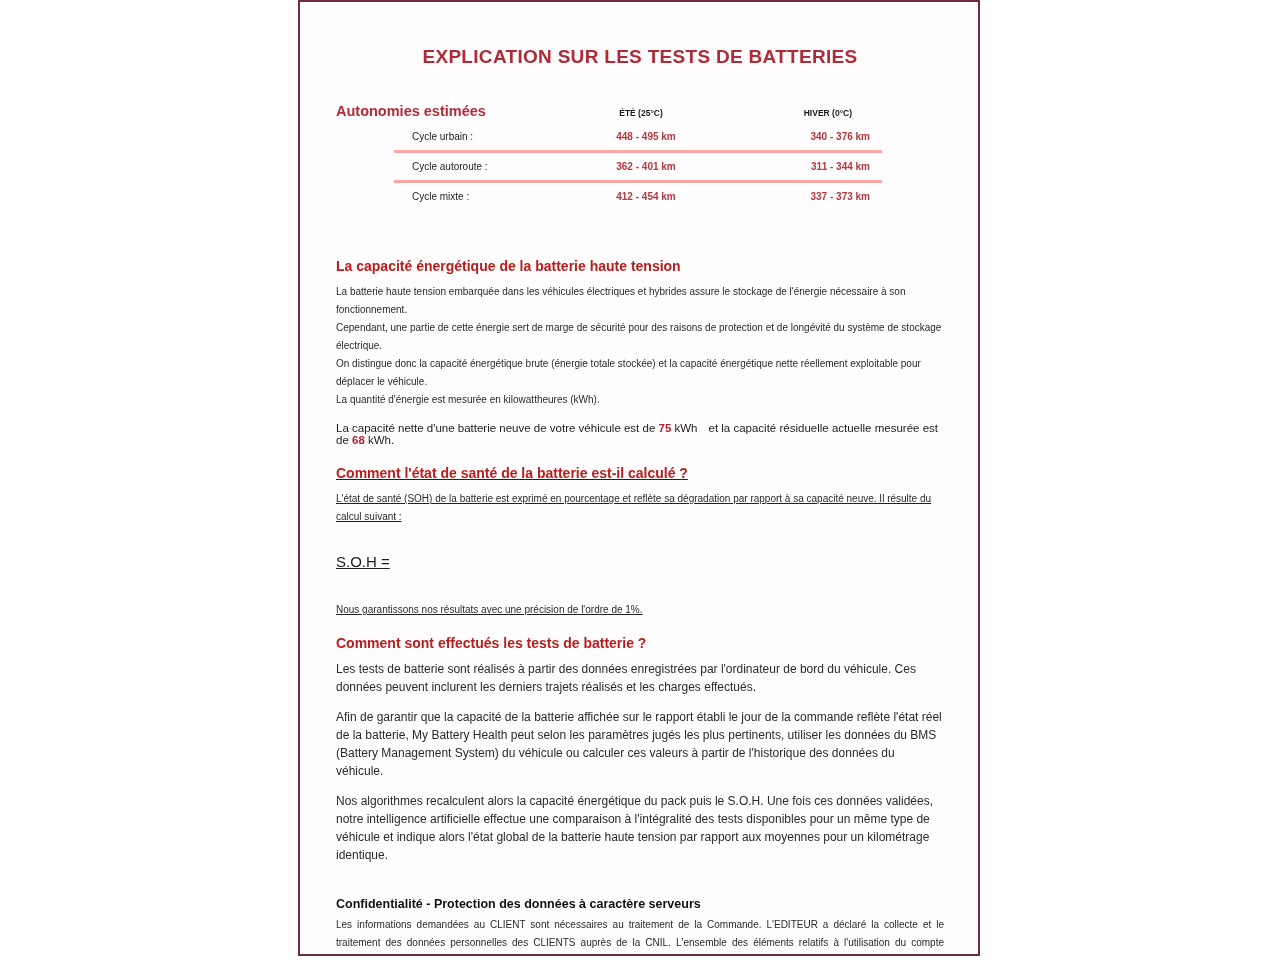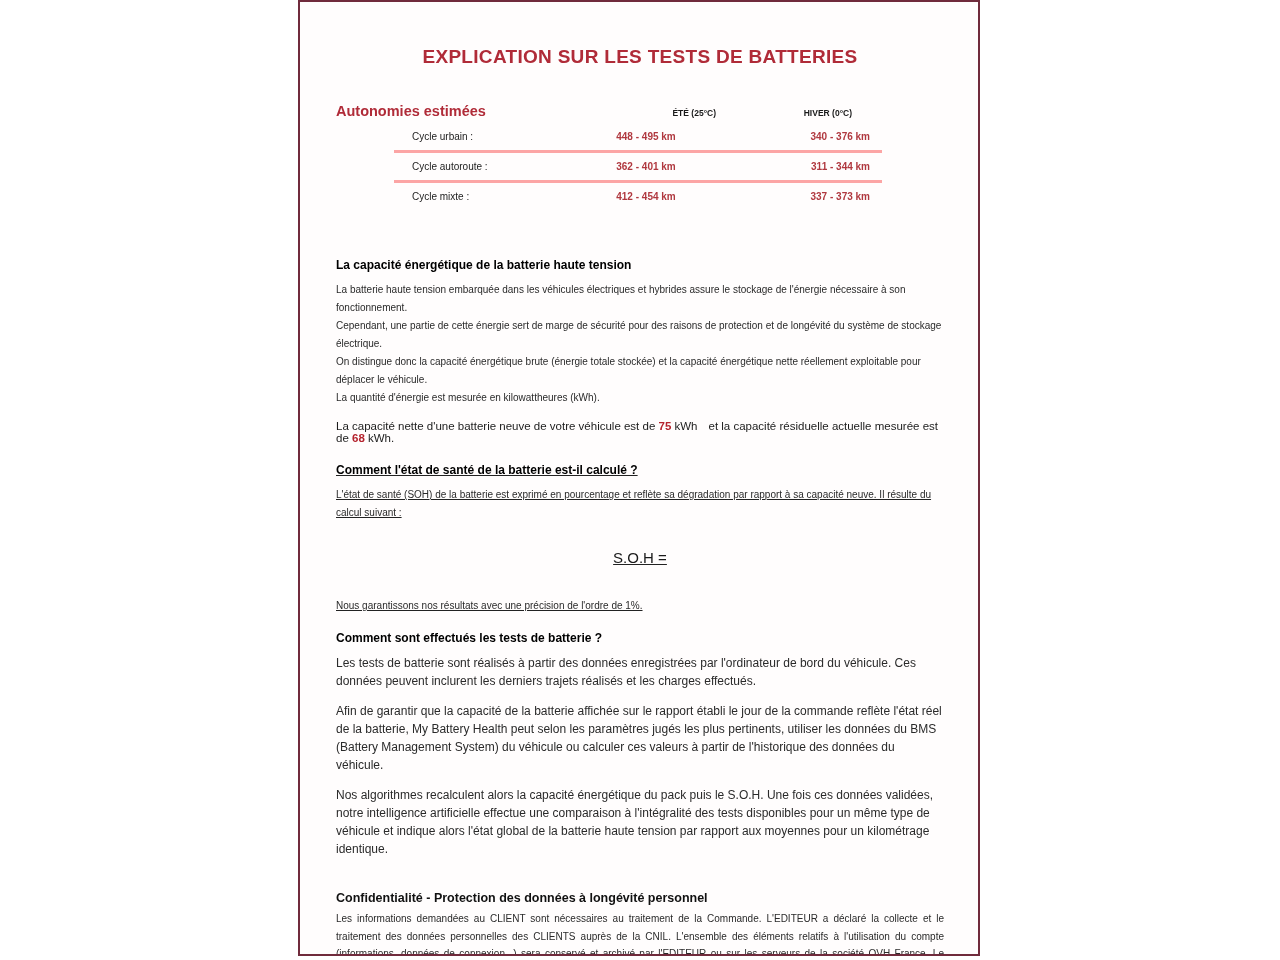--- a/index.html
+++ b/index.html
@@ -7,38 +7,38 @@
   .page{position:absolute;left:298px;top:0;width:682px;height:956px;
     box-sizing:border-box;background:#fffdfd;border:2px solid #702B3C;
     padding:0 34px 0 36px;overflow:hidden;}
   .title{margin:44px 0 0;text-align:center;font-size:19px;font-weight:bold;
     color:#B02B38;letter-spacing:.3px;}
   
   .t-head{display:grid;grid-template-columns:230px 150px 150px;align-items:baseline;
     margin-top:33px;}
   .t-heading{font-size:14.5px;font-weight:bold;color:#B02B38;}
   .t-col{font-size:8.5px;font-weight:bold;color:#1a1a1a;}
-  .col-summer{text-align:right;margin-top:7px;}
+  .col-summer{text-align:center;margin-top:7px;}
   .col-winter{text-align:right;padding-right:14px;}
   .t-rows{margin-left:58px;width:488px;margin-top:4px;}
   .t-row{display:grid;grid-template-columns:172px 160px 156px;align-items:center;
     height:27px;}
   .t-row.divided{border-bottom:3px solid #fca5a5;}
   .t-label{font-size:10px;color:#222;padding-left:18px;}
   .t-summer{font-size:10px;font-weight:bold;color:#B0383F;text-align:center;}
   .t-winter{font-size:10px;font-weight:bold;color:#B0383F;text-align:right;padding-right:12px;}
   
-  .sec-heading{font-size:12px;font-weight:bold;color:#000000;margin:16px 0 9px;}
+  .sec-heading{font-size:14px;font-weight:bold;color:#b91c1c;margin:16px 0 9px;}
   .sec-capacity{margin-top:48px;}
   .body-line{font-size:10px;line-height:18px;color:#2a2a2a;margin:0;}
   .kwh-line{font-size:11.5px;color:#1c1c1c;margin-top:13px;}
   .kwh-val{color:#B5232E;font-weight:bold;}
   .kwh-mid{margin-left:11px;}
   .sec-soh{margin-top:19px;text-decoration:underline;}
-  .formula{display:flex;justify-content:center;align-items:center;gap:15px;margin-top:27px;}
+  .formula{display:flex;justify-content:flex-start;align-items:center;gap:15px;margin-top:27px;}
   .f-lhs{font-size:15px;color:#1a1a1a;}
   .fraction{text-align:center;font-size:15px;color:#1a1a1a;}
   .frac-line{height:2px;background:#A33E48;margin:5px 0;}
   .guarantee{font-size:10px;color:#2a2a2a;margin-top:34px;}
   .sec-tests{margin-top:20px;}
   .para{font-size:12px;line-height:18px;color:#2a2a2a;margin:0 0 12px;}
   
   .sec-privacy{margin-top:33px;}
   .privacy-heading{font-size:12.5px;font-weight:bold;color:#111;margin:0 0 5px;}
   .privacy-para{font-size:10px;line-height:17.5px;color:#2a2a2a;margin:0;text-align:justify;}
@@ -94,18 +94,18 @@
   </section>
 
   <section class="sec-tests">
     <h2 class="sec-heading">Comment sont effectués les tests de batterie ?</h2>
     <p class="para">Les tests de batterie sont réalisés à partir des données enregistrées par l'ordinateur de bord du véhicule. Ces données peuvent inclurent les derniers trajets réalisés et les charges effectués.</p>
     <p class="para">Afin de garantir que la capacité de la batterie affichée sur le rapport établi le jour de la commande reflète l'état réel de la batterie, My Battery Health peut selon les paramètres jugés les plus pertinents, utiliser les données du BMS (Battery Management System) du véhicule ou calculer ces valeurs à partir de l'historique des données du véhicule.</p>
     <p class="para">Nos algorithmes recalculent alors la capacité énergétique du pack puis le S.O.H. Une fois ces données validées, notre intelligence artificielle effectue une comparaison à l'intégralité des tests disponibles pour un même type de véhicule et indique alors l'état global de la batterie haute tension par rapport aux moyennes pour un kilométrage identique.</p>
   </section>
 
   <section class="sec-privacy">
-    <h2 class="privacy-heading">Confidentialité - Protection des données à longévité personnel</h2>
+    <h2 class="privacy-heading">Confidentialité - Protection des données à caractère serveurs</h2>
     <p class="privacy-para">Les informations demandées au CLIENT sont nécessaires au traitement de la Commande. L'EDITEUR a déclaré la collecte et le traitement des données personnelles des CLIENTS auprès de la CNIL. L'ensemble des éléments relatifs à l'utilisation du compte (informations, données de connexion...) sera conservé et archivé par l'EDITEUR ou sur les serveurs de la société OVH France. Le CLIENT s'engage à accepter de recevoir les emails adressés par l'EDITEUR et à ne pas en bloquer la réception. L'EDITEUR pourra se prévaloir, notamment à des fins probatoires, de tout acte, fichier, enregistrement, sur tous supports reçus ou conservés directement ou indirectement. L'EDITEUR s'engage à ne communiquer ces informations à des tiers que sur réquisition d'une autorité judiciaire ou administrative.</p>
 
   </section>
 
 </div>
 
 </body></html>

